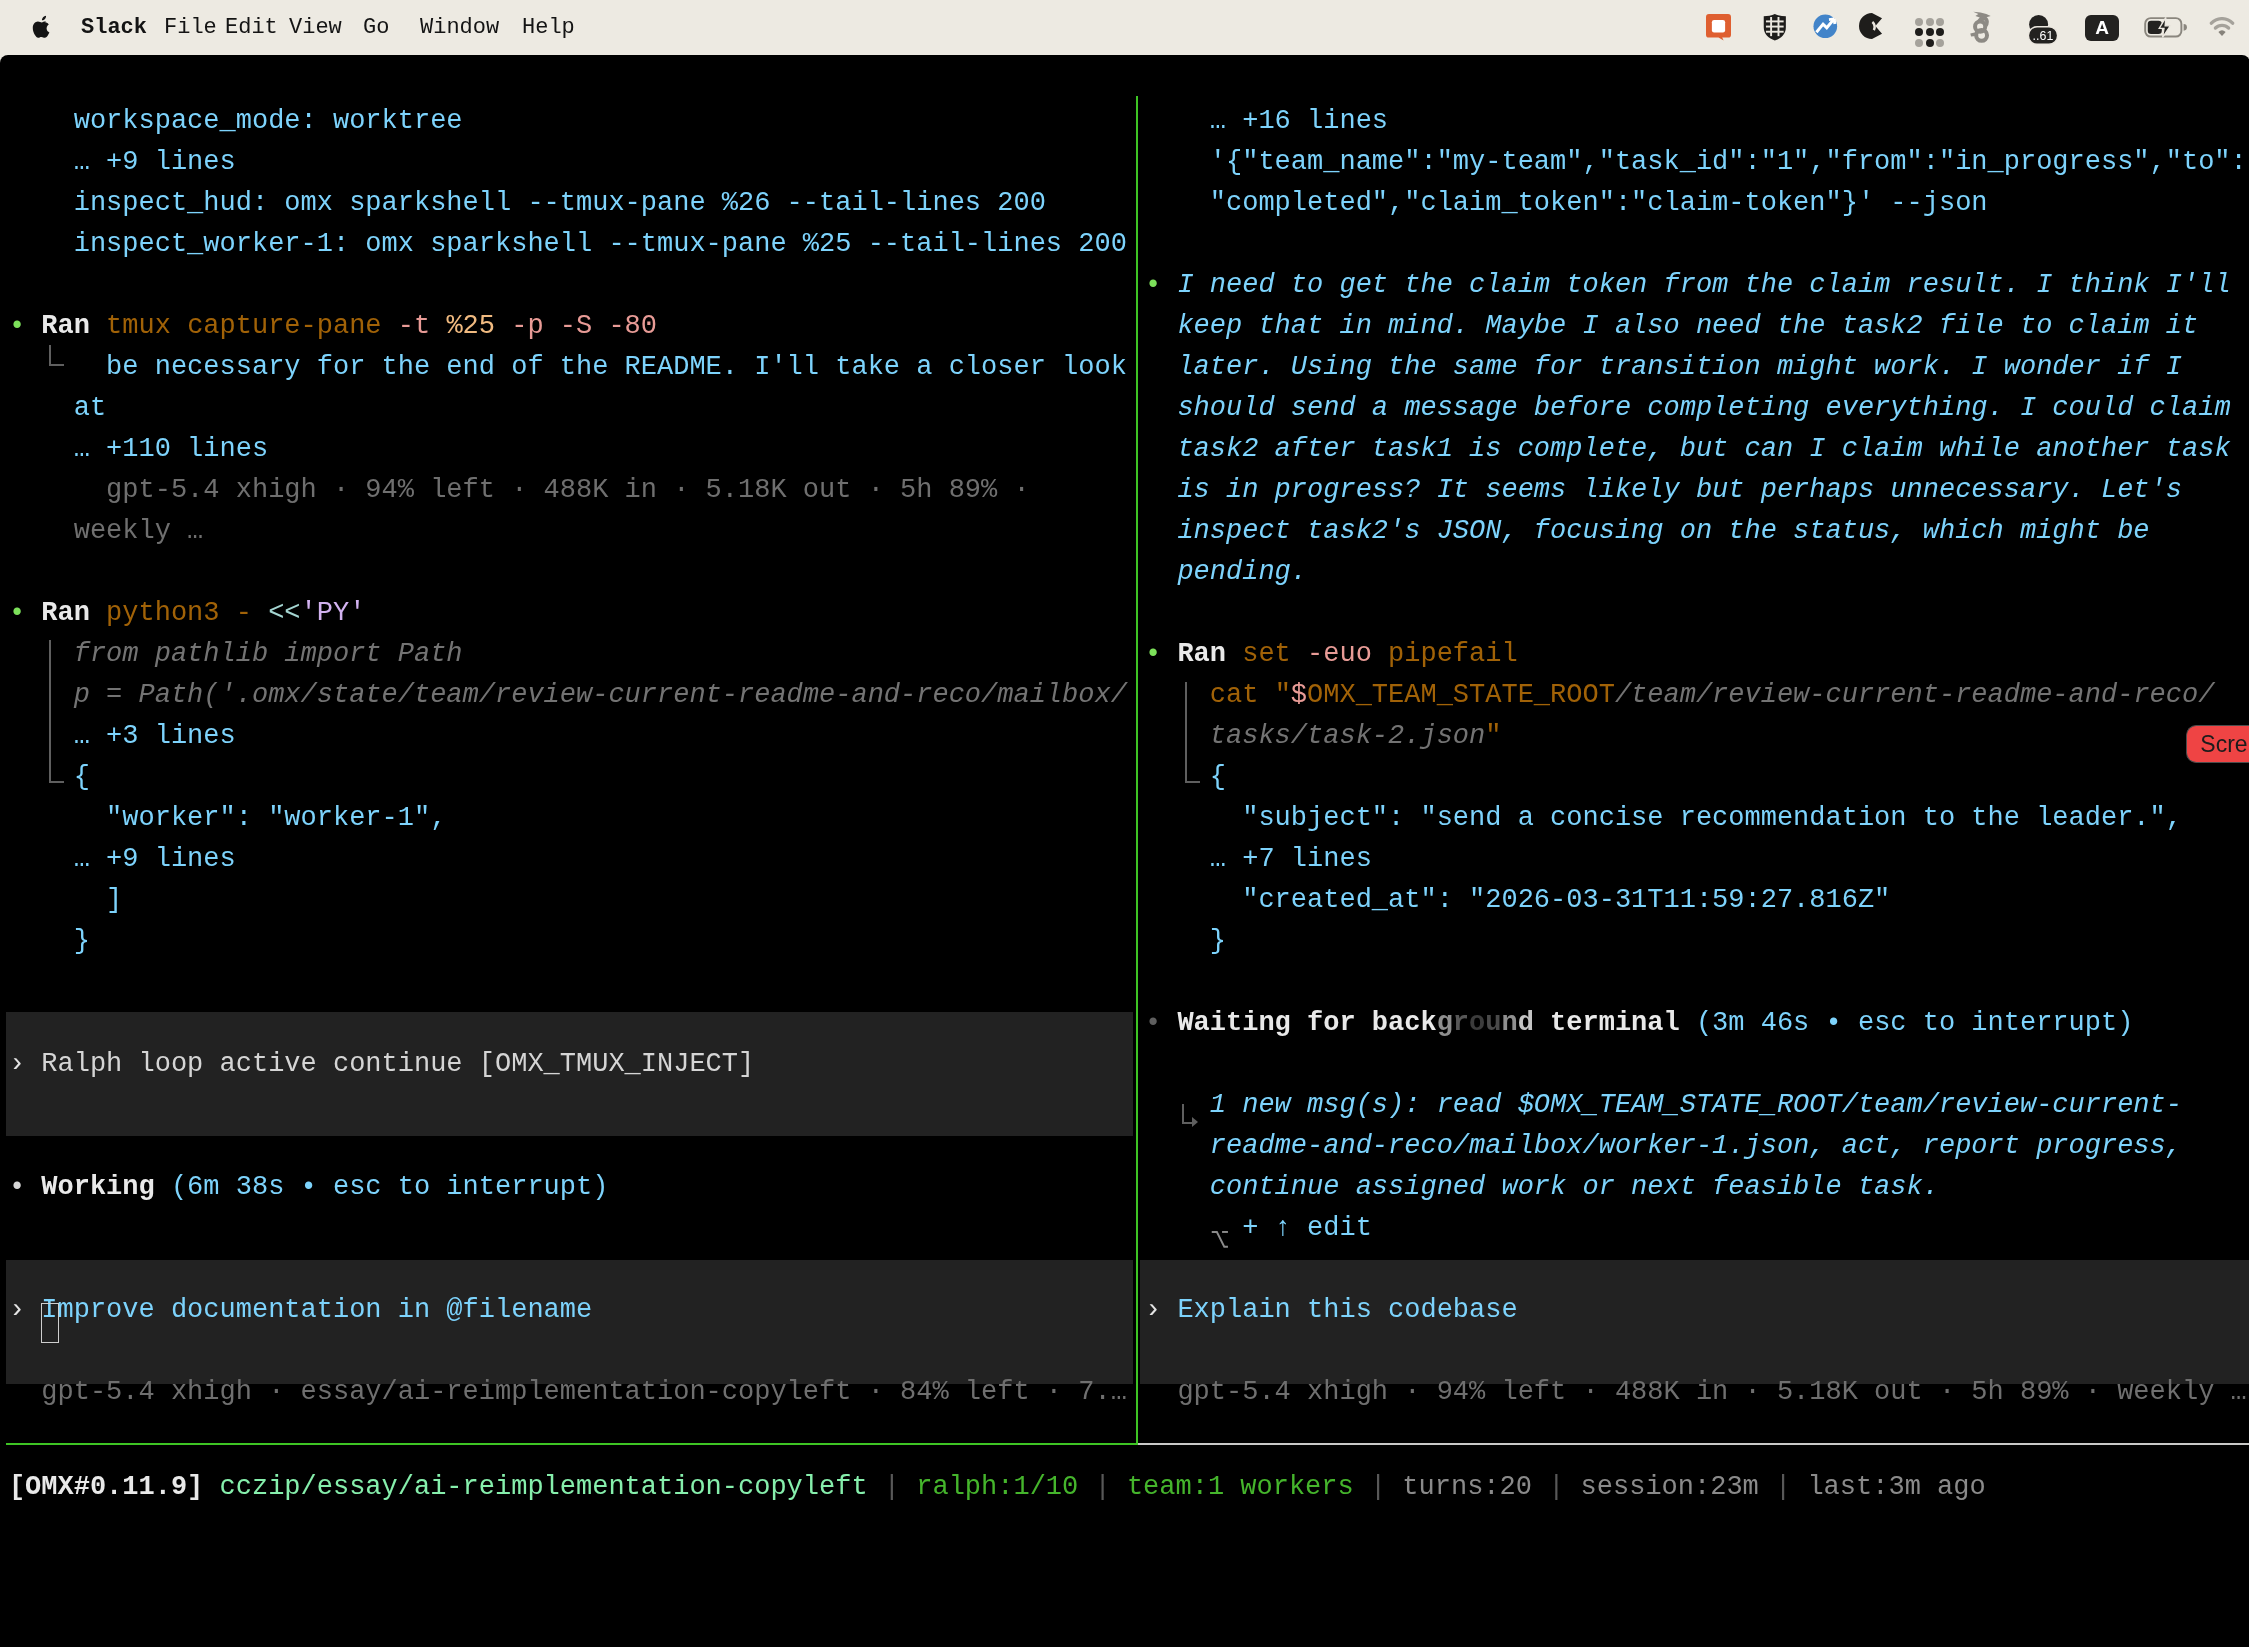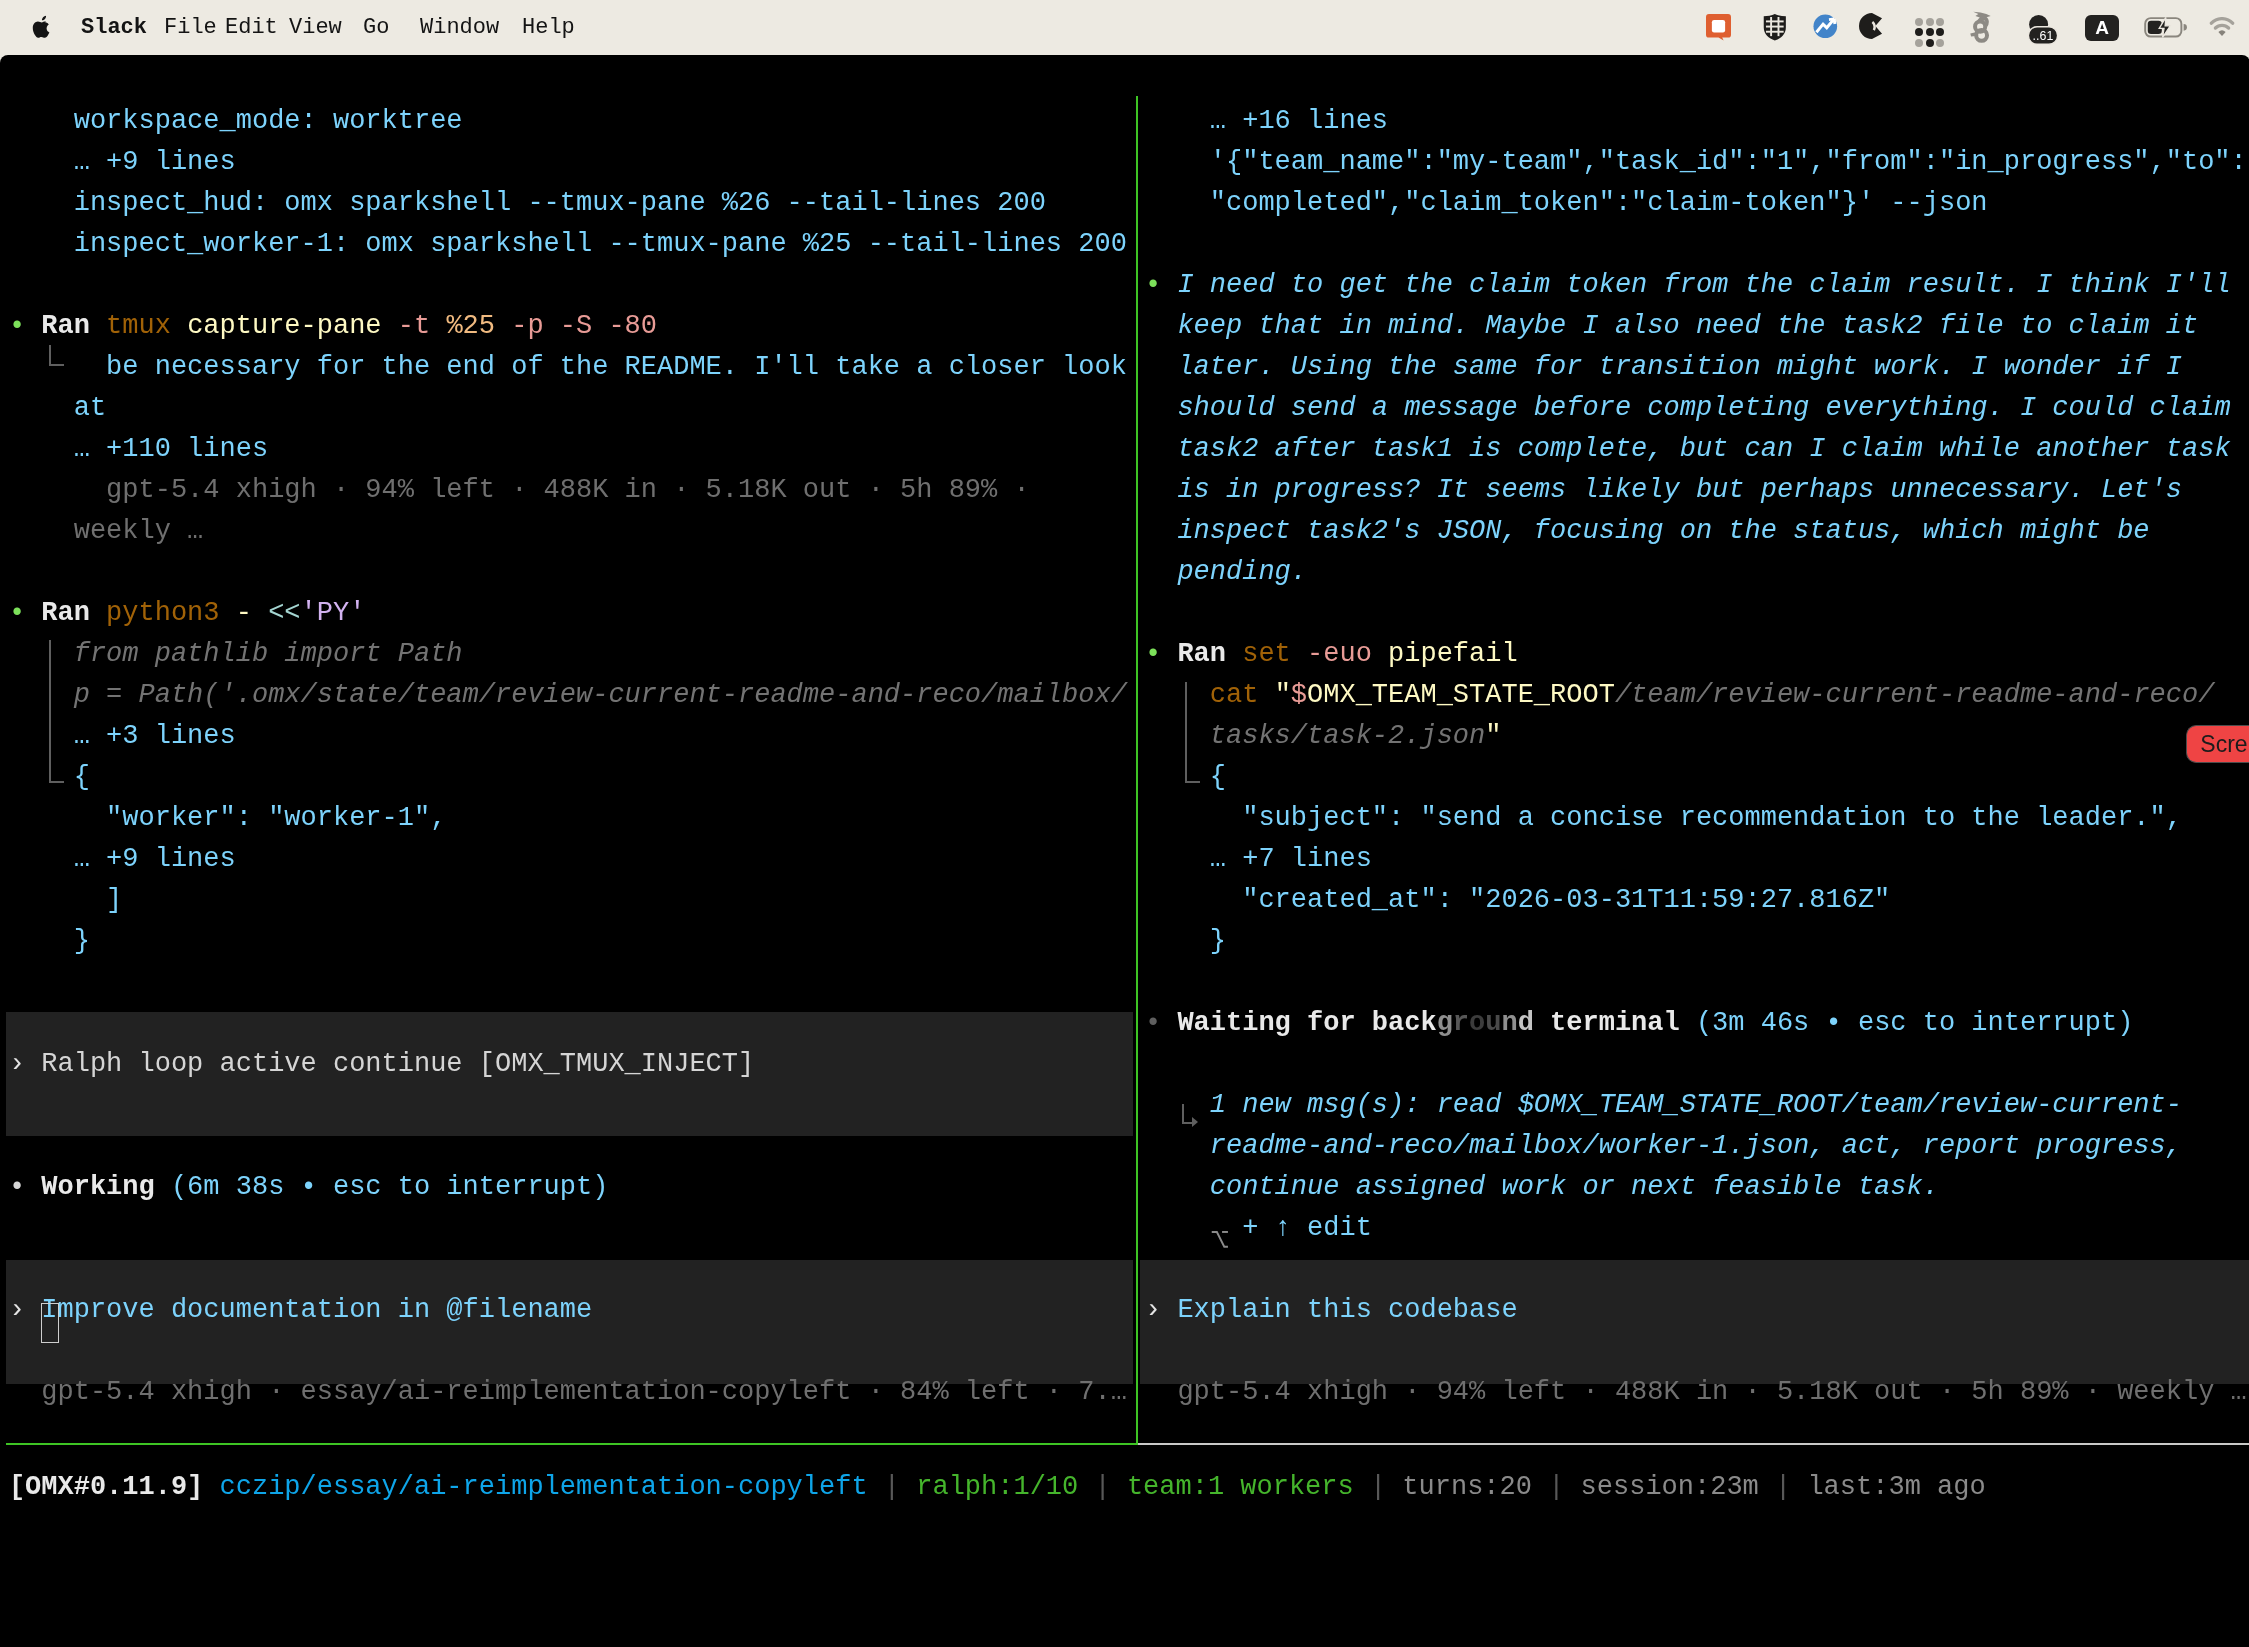--- a/index.html
+++ b/index.html
@@ -14,27 +14,27 @@
 .tl { position:absolute; top:11.8px; width:17.7px; height:17.7px; border-radius:50%; background:#4b4b49; }
 pre { position:absolute; font-family:"Liberation Mono",monospace; font-size:27px; line-height:41px;
   color:#8b8b8b; }
 .g   { color:#7dd3fc; }
 .dg  { color:#6f6f6f; }
 .w   { color:#e9e9e9; font-weight:bold; }
 .gb  { color:#7ce05a; }
 .wb  { color:#d6d6d6; }
 .wb2 { color:#5f5f5f; }
 .blu { color:#a16207; }
-.lb  { color:#fef9c3;text-align:right; }
+.lb  { color:#a16207;text-align:right; }
 .sal { color:#e89b96; }
 .org { color:#f0ba80; }
 .grn { color:#737373;font-style:italic; }
 .tea { color:#a5d6d2; }
 .pur { color:#d2b2f0; }
-.cy  { color:#0ea5e9; }
+.cy  { color:#86efac; }
 .sg  { color:#45b52c; }
 .stg { color:#8a8a8a; }
 .sep { color:#585858; }
 .pw  { color:#e4e4e4; }
 .bt  { color:#d5d5d5; }
 .it  { font-style:italic; }
 .sh1 { color:#8f8f8f; font-weight:bold; }
 .sh2 { color:#575757; font-weight:bold; }
 .sh3 { color:#3c3c3c; font-weight:bold; }
 .sh4 { color:#c4c4c4; font-weight:bold; }

